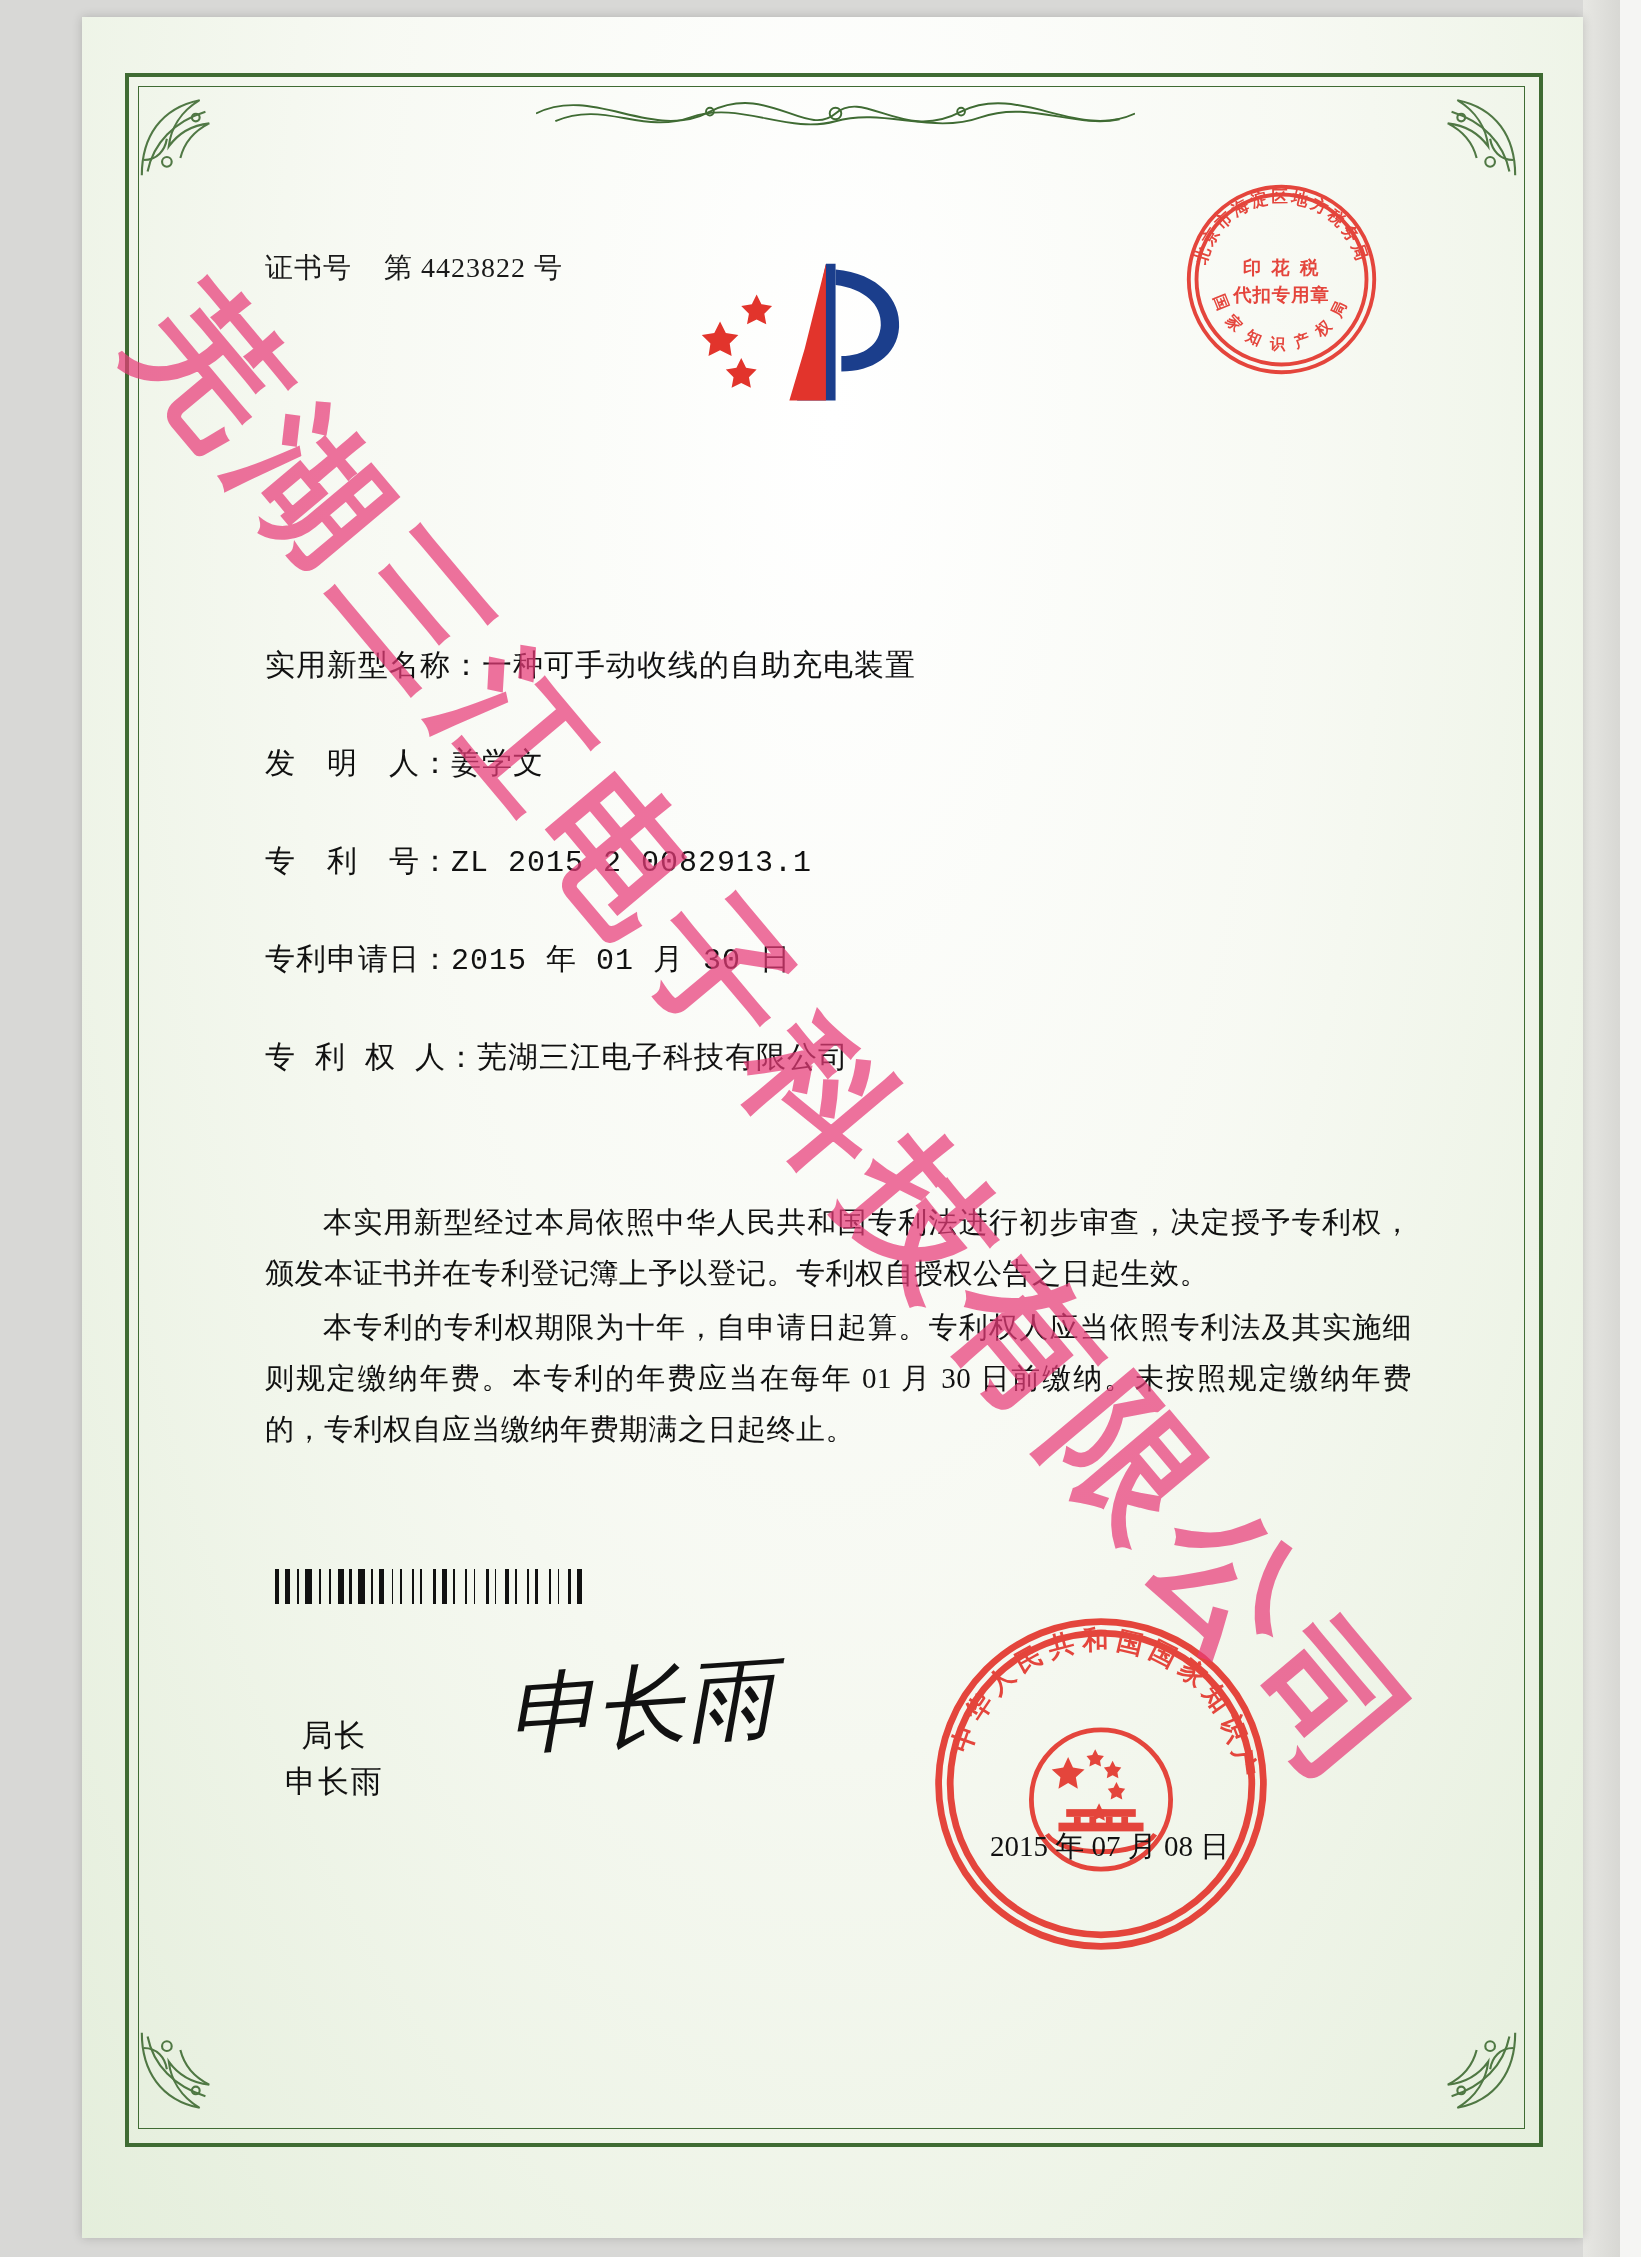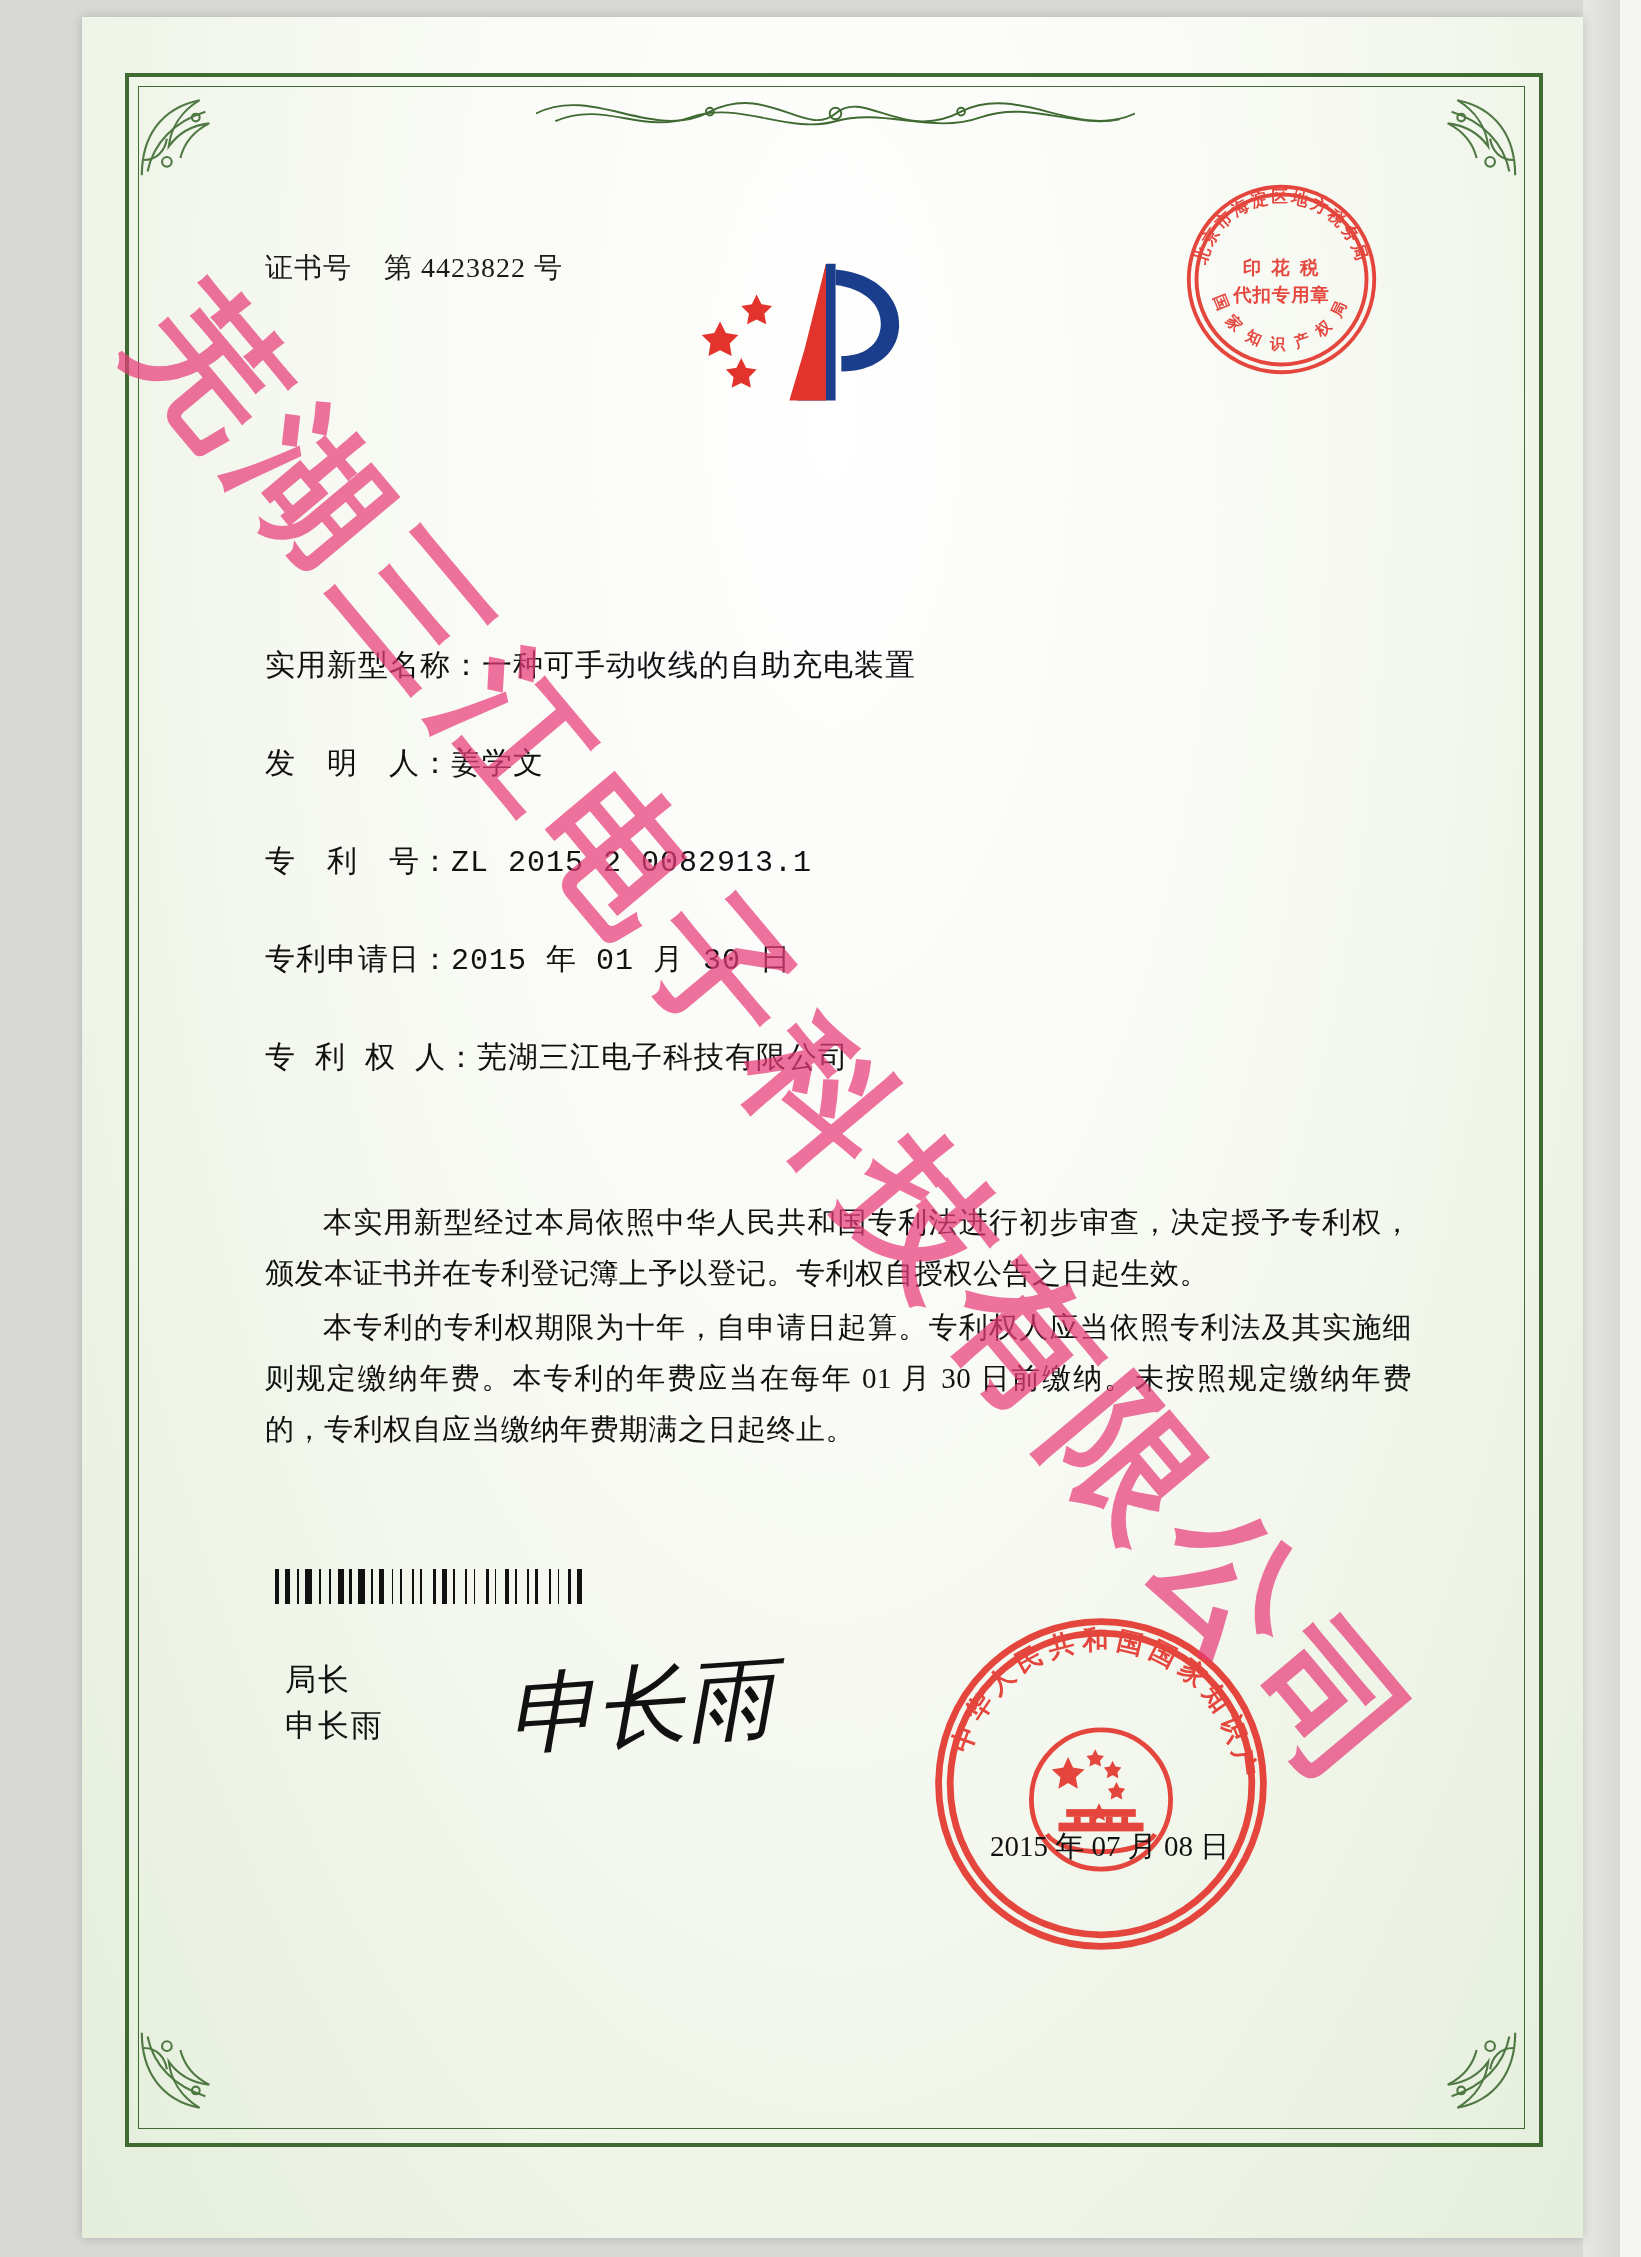--- a/index.html
+++ b/index.html
@@ -168,25 +168,26 @@
     background: #111;
     height: 35px;
     margin-right: 1.9px;
     vertical-align: top;
   }
 
   
   .sig-label {
     position: absolute;
     left: 203px;
-    top: 1640px;
+    top: 1696px;
     font-size: 31px;
     line-height: 46px;
     color: #111;
     letter-spacing: 1.9px;
+    text-align: center;
   }
   .sig-hand {
     position: absolute;
     left: 425px;
     top: 1630px;
     font-family: "DejaVu Serif", serif;
     font-size: 89px;
     color: #111;
     font-style: italic;
     transform: rotate(-4deg);

